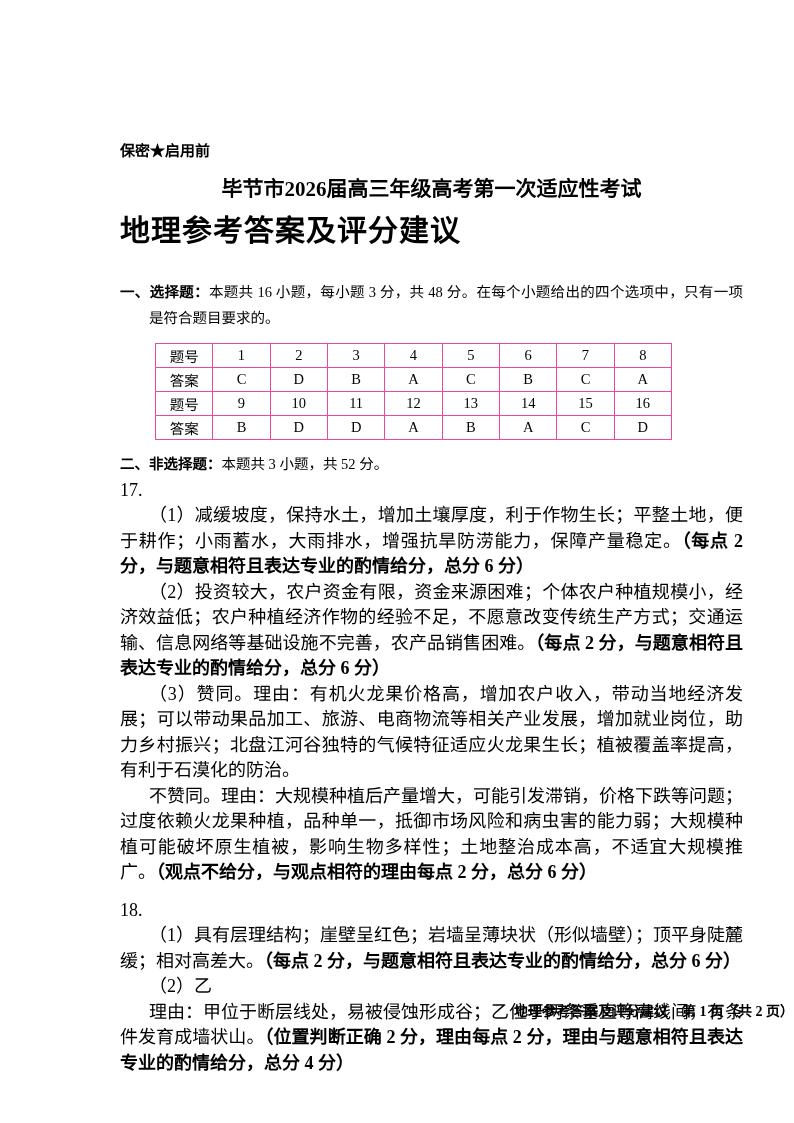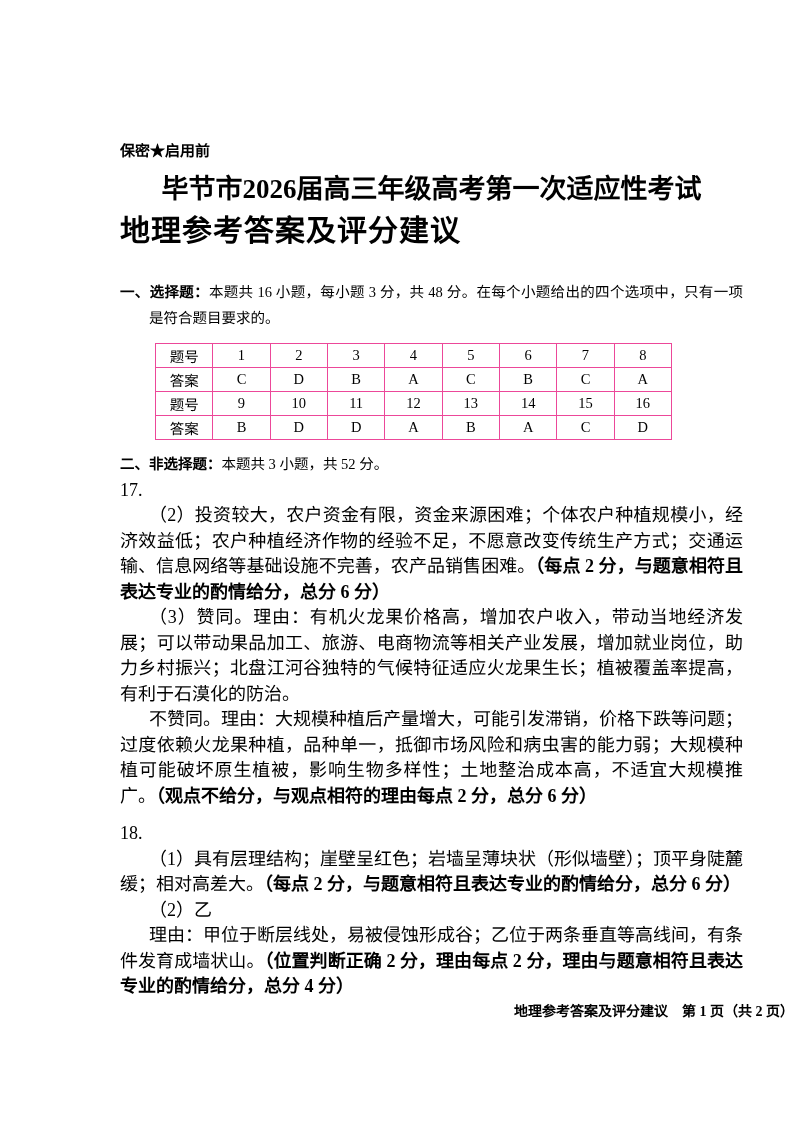--- a/index.html
+++ b/index.html
@@ -10,21 +10,21 @@
     font-family: "Liberation Serif", "DejaVu Serif", serif;
     color: #000;
   }
   .page {
     position: absolute; inset: 0;
     padding: 142px 51px 0 120px;
     background: #fff;
   }
   .confidential { font-size: 15px; font-weight: bold; line-height: 18px; }
   .exam-title {
-    text-align: center; font-size: 27px; font-weight: bold;
+    text-align: center; font-size: 21px; font-weight: bold;
     margin-top: 16px; line-height: 26px;
   }
   .doc-title {
     text-align: left; font-size: 30px; font-weight: bold;
     margin-top: 10px; line-height: 38px; letter-spacing: 1px;
   }
   .section-heading {
     font-size: 14.5px; line-height: 25.5px;
     text-align: justify;
   }
@@ -112,20 +112,21 @@
           <td>C</td>
           <td>D</td>
         </tr>
       </tbody>
   </table>
 
   <p class="section-heading second"><span class="b">二、非选择题：</span><span>本题共 3 小题，共 52 分。</span></p>
 
   <div id="answers-body">
       <p class="qnum">17.</p>
+      <p class="para"><span>（1）减缓坡度，保持水土，增加土壤厚度，利于作物生长；平整土地，便于耕作；小雨蓄水，大雨排水，增强抗旱防涝能力，保障产量稳定。</span><span class="b">（每点 2 分，与题意相符且表达专业的酌情给分，总分 6 分）</span></p>
       <p class="para"><span>（2）投资较大，农户资金有限，资金来源困难；个体农户种植规模小，经济效益低；农户种植经济作物的经验不足，不愿意改变传统生产方式；交通运输、信息网络等基础设施不完善，农产品销售困难。</span><span class="b">（每点 2 分，与题意相符且表达专业的酌情给分，总分 6 分）</span></p>
       <p class="para"><span>（3）赞同。理由：有机火龙果价格高，增加农户收入，带动当地经济发展；可以带动果品加工、旅游、电商物流等相关产业发展，增加就业岗位，助力乡村振兴；北盘江河谷独特的气候特征适应火龙果生长；植被覆盖率提高，有利于石漠化的防治。</span></p>
       <p class="para"><span>不赞同。理由：大规模种植后产量增大，可能引发滞销，价格下跌等问题；过度依赖火龙果种植，品种单一，抵御市场风险和病虫害的能力弱；大规模种植可能破坏原生植被，影响生物多样性；土地整治成本高，不适宜大规模推广。</span><span class="b">（观点不给分，与观点相符的理由每点 2 分，总分 6 分）</span></p>
       <p class="space-before qnum">18.</p>
       <p class="para"><span>（1）具有层理结构；崖壁呈红色；岩墙呈薄块状（形似墙壁）；顶平身陡麓缓；相对高差大。</span><span class="b">（每点 2 分，与题意相符且表达专业的酌情给分，总分 6 分）</span></p>
       <p class="para"><span>（2）乙</span></p>
       <p class="para"><span>理由：甲位于断层线处，易被侵蚀形成谷；乙位于两条垂直等高线间，有条件发育成墙状山。</span><span class="b">（位置判断正确 2 分，理由每点 2 分，理由与题意相符且表达专业的酌情给分，总分 4 分）</span></p>
     </div>
 
   <div class="footer">地理参考答案及评分建议　第 1 页（共 2 页）</div>

